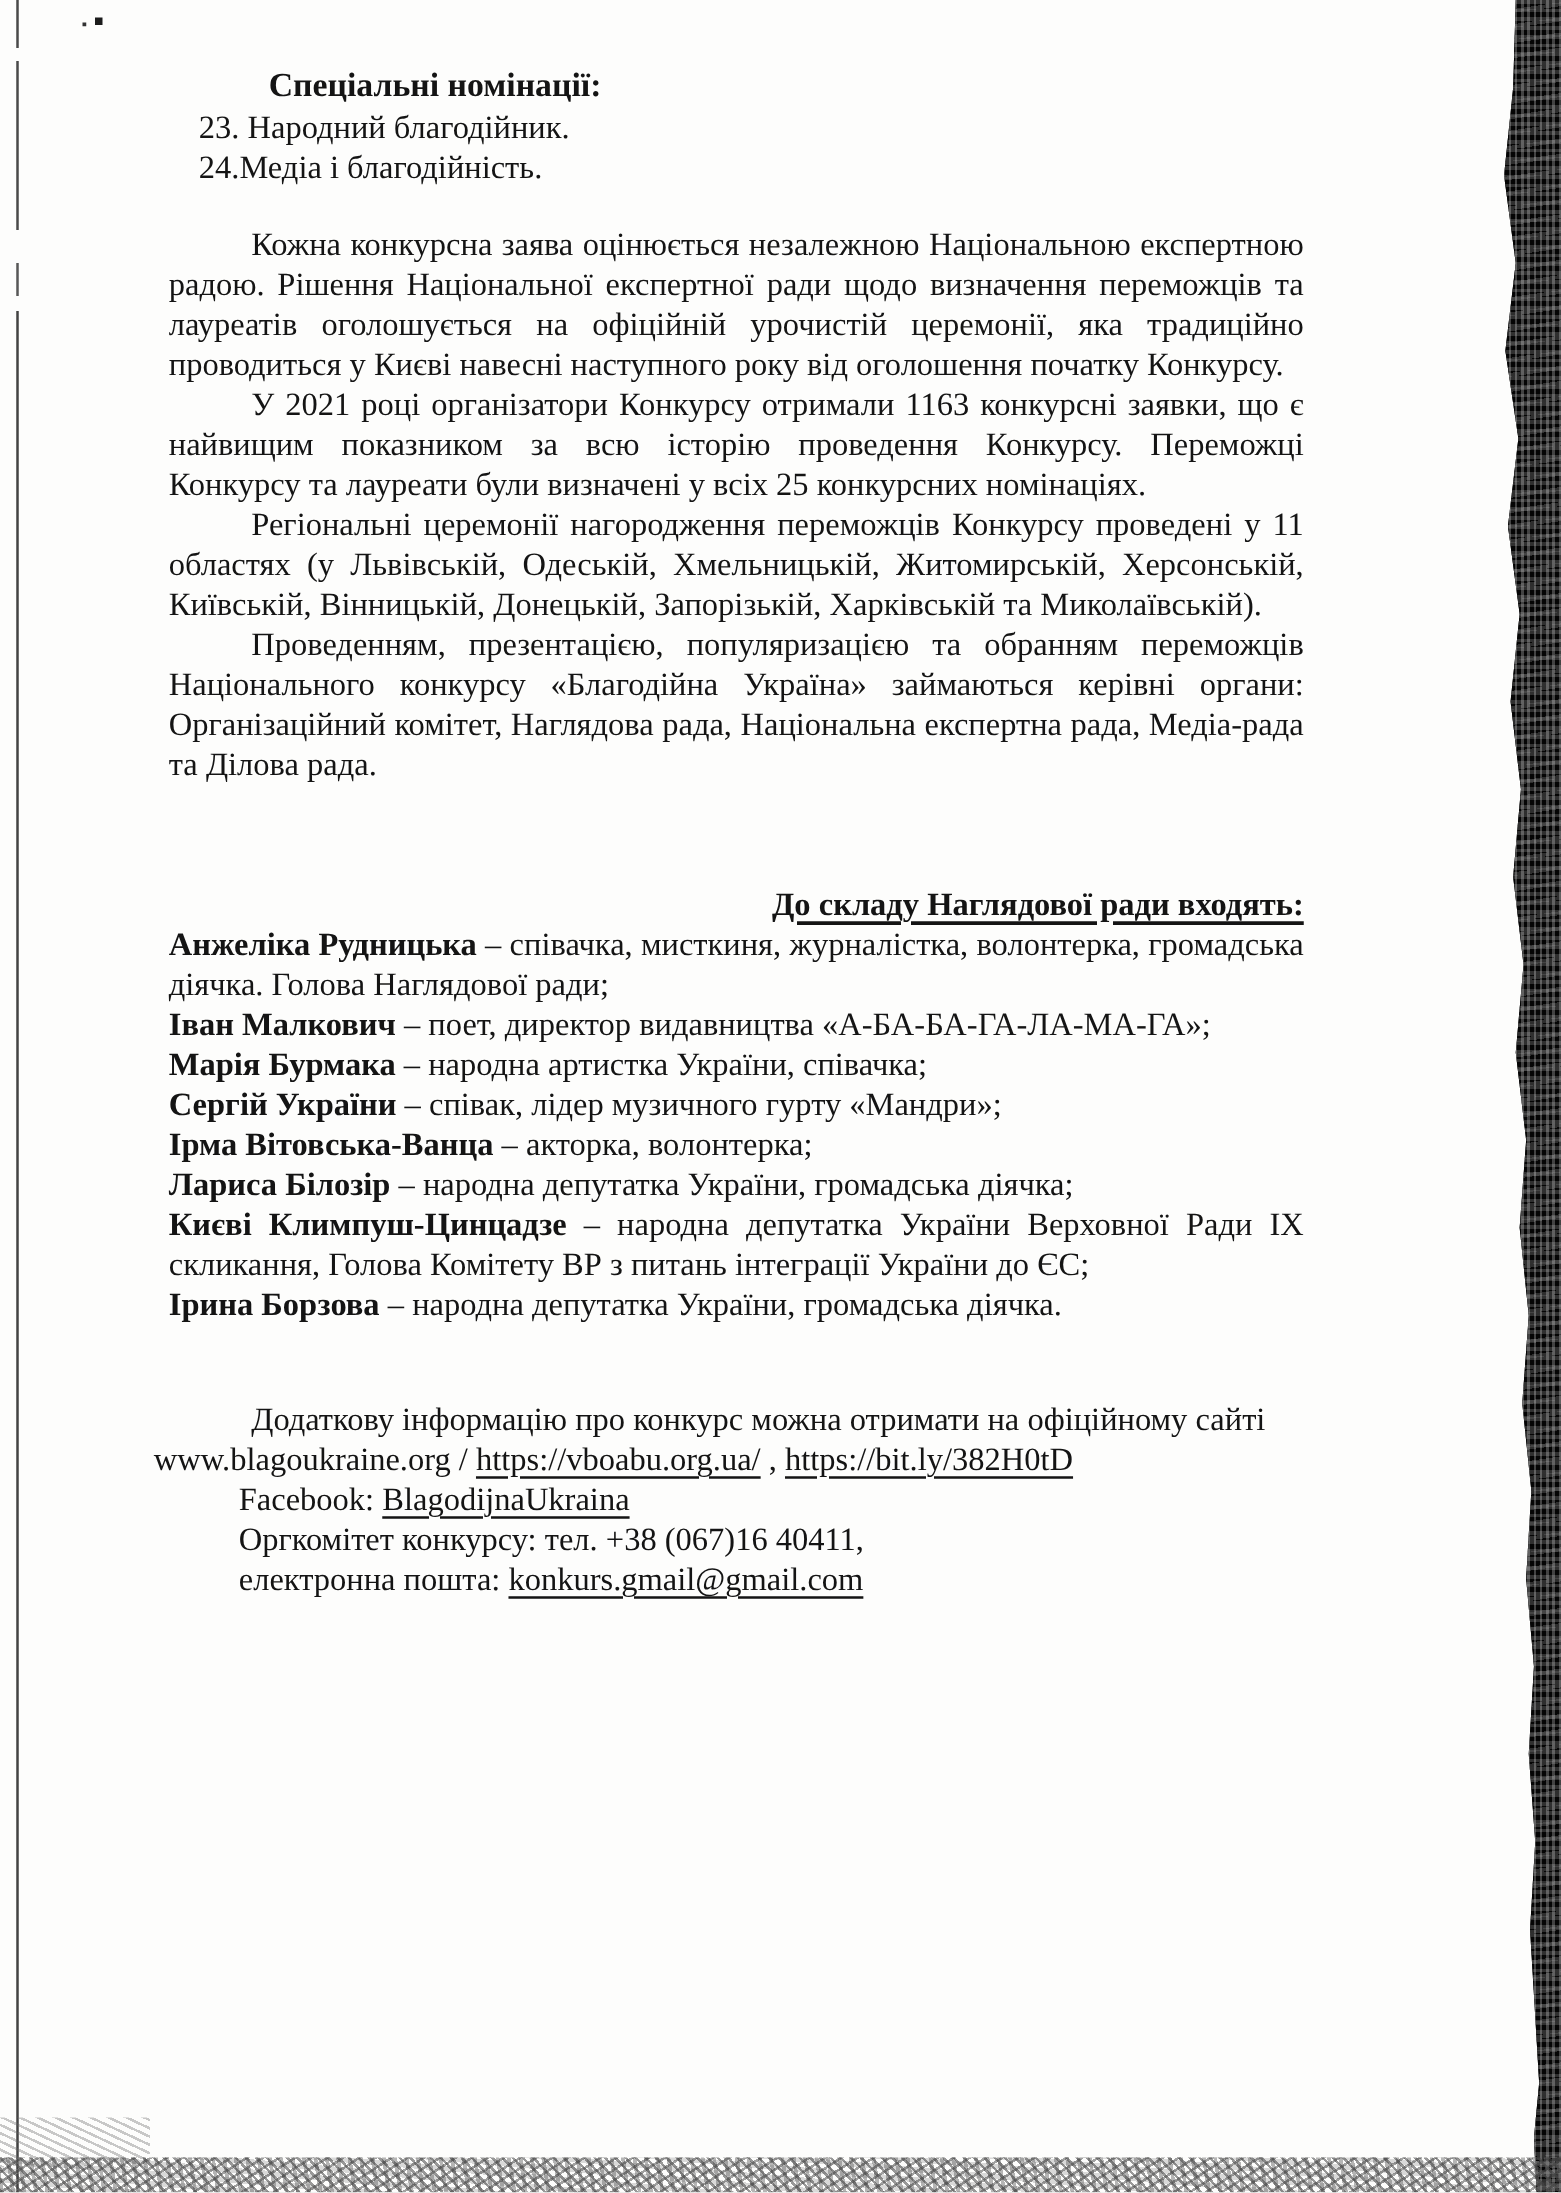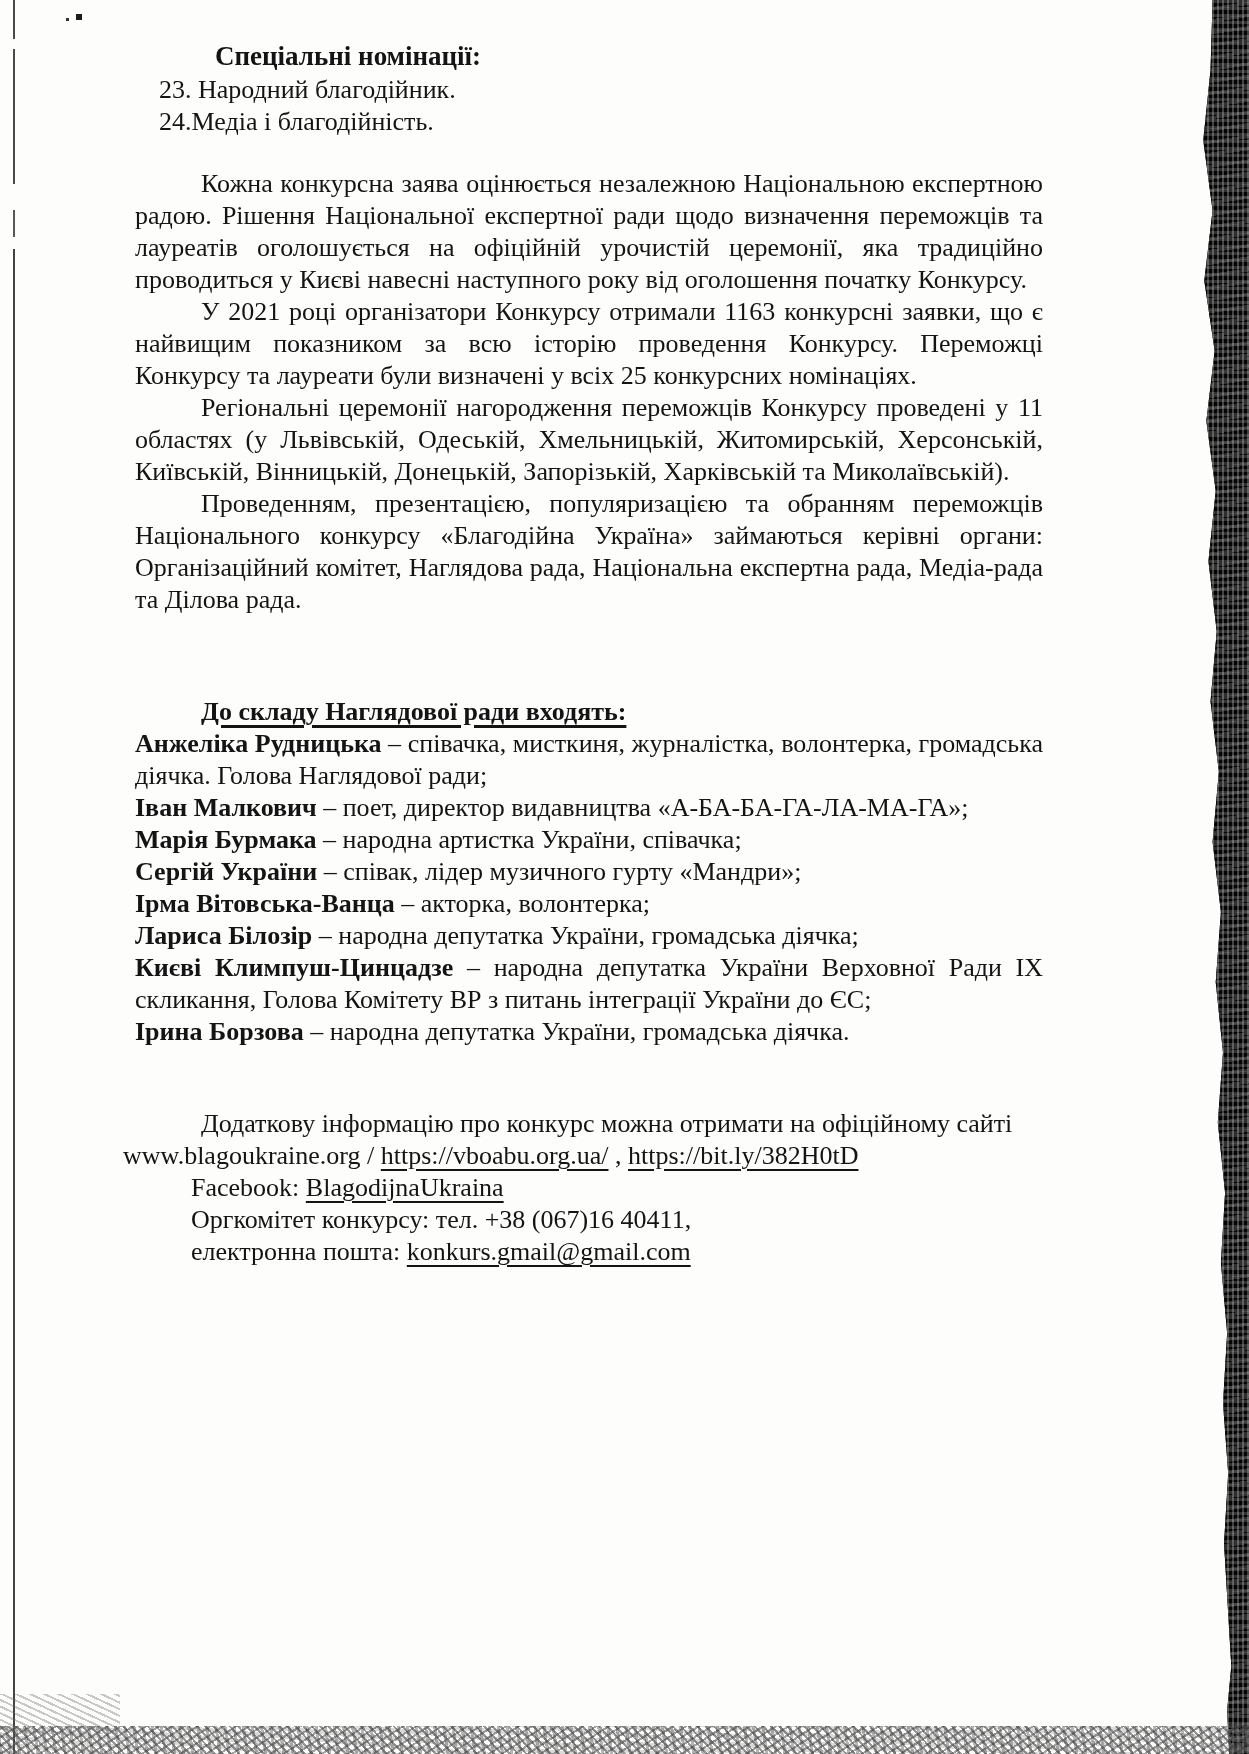--- a/index.html
+++ b/index.html
@@ -42,31 +42,31 @@
       repeating-linear-gradient(47deg,rgba(70,70,70,.55) 0 2px,transparent 2px 6px),
       repeating-linear-gradient(-33deg,rgba(50,50,50,.45) 0 2px,transparent 2px 7px),
       repeating-linear-gradient(81deg,rgba(110,110,110,.5) 0 3px,transparent 3px 9px),
       repeating-linear-gradient(5deg,rgba(150,150,150,.35) 0 4px,transparent 4px 8px);
   }
   .bottom-smudge{
     position:absolute;left:0;bottom:20px;width:120px;height:40px;
     background:repeating-linear-gradient(25deg,rgba(100,100,100,.35) 0 2px,transparent 2px 6px);
   }
   
-  .content{position:absolute;left:135px;top:40px;width:908px;font-size:26px;line-height:32px;}
+  .content{position:absolute;left:135px;top:52px;width:908px;font-size:26px;line-height:32px;}
   .doc-title{font-weight:bold;margin:0 0 2px 80px;font-size:27px;}
   .nom-row{display:flex;margin:0;}
   .nom-left{margin-left:24px;}
   .nom-right{margin-left:auto;margin-right:82px;}
   .nom-row2{margin:0 0 0 24px;}
   .para{margin:0;text-align:justify;text-indent:66px;}
   .spacer-lg{height:40px;}
   .spacer-md{height:30px;}
   .committee{margin:0;text-align:justify;text-indent:66px;}
-  .board-heading{margin:0 0 0 66px;font-weight:bold;text-decoration:underline;text-decoration-thickness:2.5px;text-underline-offset:5px;}
+  .board-heading{margin:0 0 0 66px;font-weight:bold;text-decoration:underline;text-decoration-thickness:2.5px;text-underline-offset:5px;text-align:right;}
   .member{margin:0;text-align:justify;}
   .member b{font-weight:bold;}
   .footer-block{margin-top:60px;}
   .footer-line1{margin:0;text-indent:66px;}
   .footer-links{margin:0 0 0 -12px;}
   .footer-ind{margin:0 0 0 56px;}
   .lnk{text-decoration:underline;text-decoration-thickness:2px;text-underline-offset:5px;}
 </style>
 </head>
 <body>

